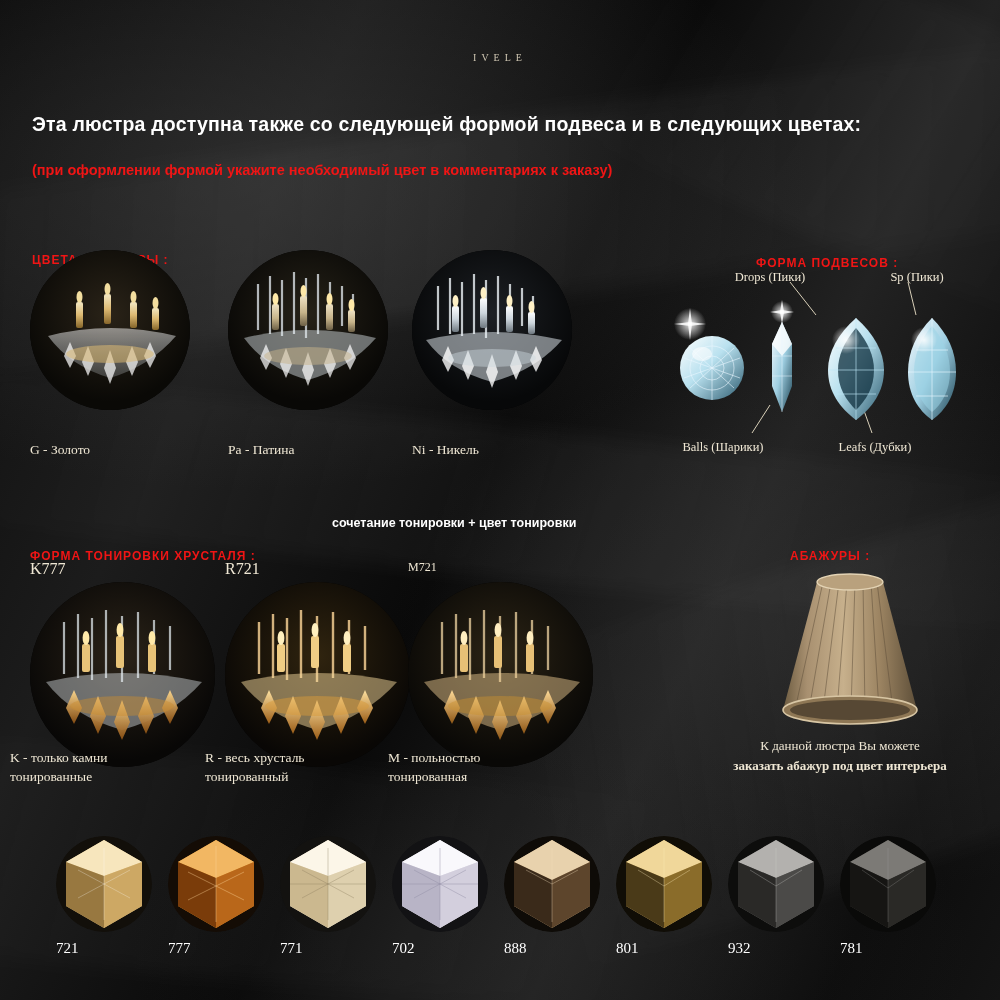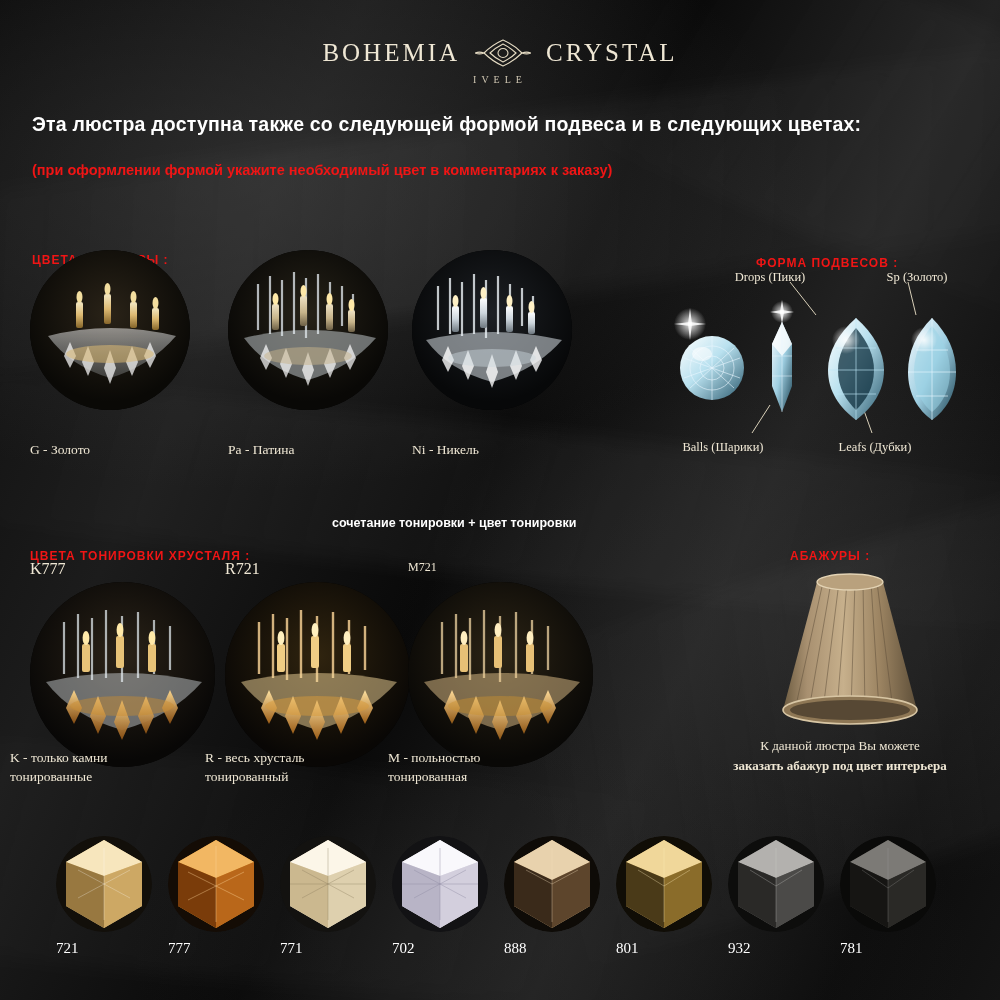--- a/index.html
+++ b/index.html
@@ -40,21 +40,21 @@
     display: flex; align-items: center; gap: 14px;
   }
   .logo-word {
     font-family: "Liberation Serif", serif;
     color: #efe7d4;
     font-size: 25px;
     letter-spacing: 3px;
   }
   .logo-mark { width: 58px; height: 34px; }
   .logo-sub {
-    margin-top: 4px;
+    margin-top: 16px;
     font-family: "Liberation Serif", serif;
     color: #cfc6b2;
     font-size: 10px;
     letter-spacing: 5px;
   }
 
   
   .h-main {
     position: absolute; left: 32px; top: 113px;
     color: #ffffff; font-size: 19.5px; font-weight: bold;
@@ -124,42 +124,29 @@
 
 <div id="page">
 
   <div class="drape d1"></div>
   <div class="drape d2"></div>
   <div class="drape d3"></div>
   <div class="drape d4"></div>
   <div class="drape d5"></div>
 
   <div id="logo">
-    <div id="logo-row">
-      <span class="logo-word">BOHEMIA</span>
-      <svg class="logo-mark" viewBox="0 0 58 34">
-        <g fill="none" stroke="#e6dcc4" stroke-width="1.1">
-          <path d="M29 4 C20 8 14 13 10 17 C14 21 20 26 29 30 C38 26 44 21 48 17 C44 13 38 8 29 4 Z"></path>
-          <path d="M29 8 C23 11 19 14 16 17 C19 20 23 23 29 26 C35 23 39 20 42 17 C39 14 35 11 29 8 Z"></path>
-          <ellipse cx="29" cy="17" rx="5" ry="4.5"></ellipse>
-          <path d="M10 17 C4 15 2 17 1 17 C2 17 4 19 10 17 Z"></path>
-          <path d="M48 17 C54 15 56 17 57 17 C56 17 54 19 48 17 Z"></path>
-        </g>
-      </svg>
-      <span class="logo-word">CRYSTAL</span>
-    </div>
     <div class="logo-sub">IVELE</div>
   </div>
 
   <div class="h-main">Эта люстра доступна также со следующей формой подвеса и в следующих цветах:</div>
   <div class="h-sub">(при оформлении формой укажите необходимый цвет в комментариях к заказу)</div>
 
   <div class="sect-title" id="t-armature">ЦВЕТА АРМАТУРЫ :</div>
   <div class="sect-title" id="t-pendants">ФОРМА ПОДВЕСОВ :</div>
-  <div class="sect-title" id="t-tint">ЦВЕТА  ТОНИРОВКИ  ХРУСТАЛЯ :</div>
+  <div class="sect-title" id="t-tint">ФОРМА  ТОНИРОВКИ  ХРУСТАЛЯ :</div>
   <div id="tint-note">сочетание тонировки + цвет тонировки</div>
   <div class="sect-title" id="t-shades">АБАЖУРЫ :</div>
 
   <div class="circle" style="left:30px; top:250px; width:160px; height:160px;">
     <div class="inner" style="background:radial-gradient(circle at 50% 40%, #2a2318 0%, #0a0906 70%);">
       <svg viewBox="0 0 160 160" width="160" height="160">
         <defs>
           <linearGradient id="gld" x1="0" y1="0" x2="0" y2="1">
             <stop offset="0" stop-color="#fff4cf"></stop>
               <stop offset=".5" stop-color="#e8c378"></stop>
@@ -301,21 +288,21 @@
             <polygon points="124,96 130,110 124,122 118,110"></polygon>
           </g>
           <ellipse cx="80" cy="108" rx="44" ry="9" fill="#cdd6dd" opacity=".45"></ellipse>
         </g>
       </svg>
     </div>
   </div>
   <div class="cap" style="left:412px; top:442px; width:160px;">Ni - Никель</div>
 
   <div class="pend-label" style="left:690px; top:270px; width:160px;">Drops (Пики)</div>
-  <div class="pend-label" style="left:862px; top:270px; width:110px;">Sp (Золото)</div>
+  <div class="pend-label" style="left:862px; top:270px; width:110px;">Sp (Пики)</div>
   <div class="pend-label" style="left:648px; top:440px; width:150px;">Balls (Шарики)</div>
   <div class="pend-label" style="left:800px; top:440px; width:150px;">Leafs (Дубки)</div>
 
   <svg style="position:absolute; left:640px; top:255px; width:350px; height:200px;" viewBox="0 0 350 200">
     <g stroke="#d8cfb8" stroke-width="1" fill="none">
       <path d="M150 27 L176 60"></path>
       <path d="M268 27 L276 60"></path>
       <path d="M112 178 L130 150"></path>
       <path d="M232 178 L222 150"></path>
     </g>

